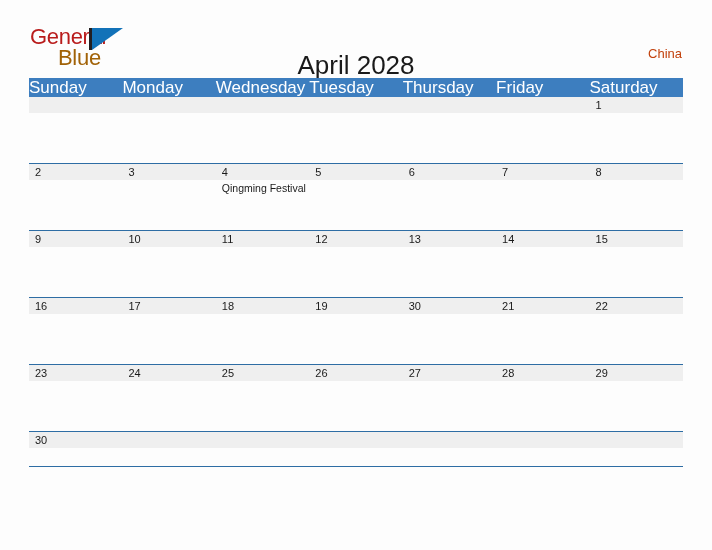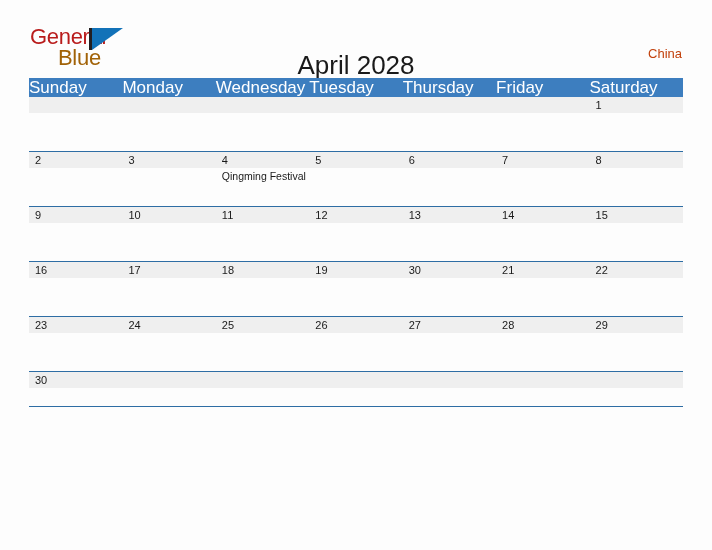--- a/index.html
+++ b/index.html
@@ -141,21 +141,21 @@
     font-size: 11px;
     line-height: 16px;
     padding-left: 6px;
     box-sizing: border-box;
     color: #1a1a1a;
   }
 
   .body-strip {
     display: flex;
     background: #fdfdfd;
-    height: 38px;
+    height: 50px;
   }
   .body-strip.short {
     height: 18px;
   }
   .event-cell {
     flex: 1 1 0;
     padding-left: 6px;
     padding-top: 2px;
     box-sizing: border-box;
     font-size: 10.5px;

